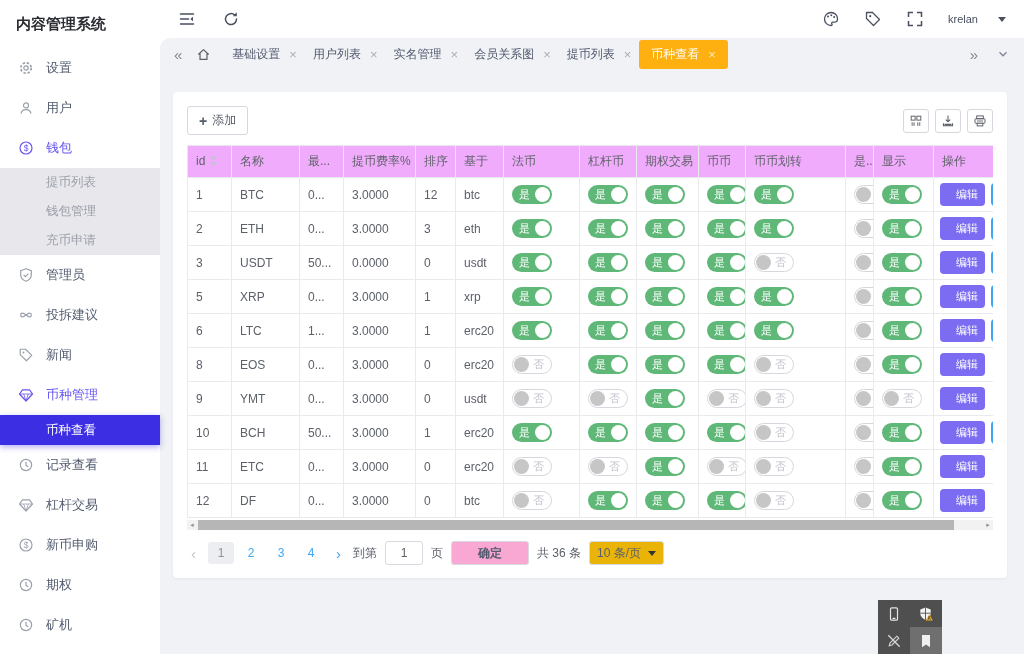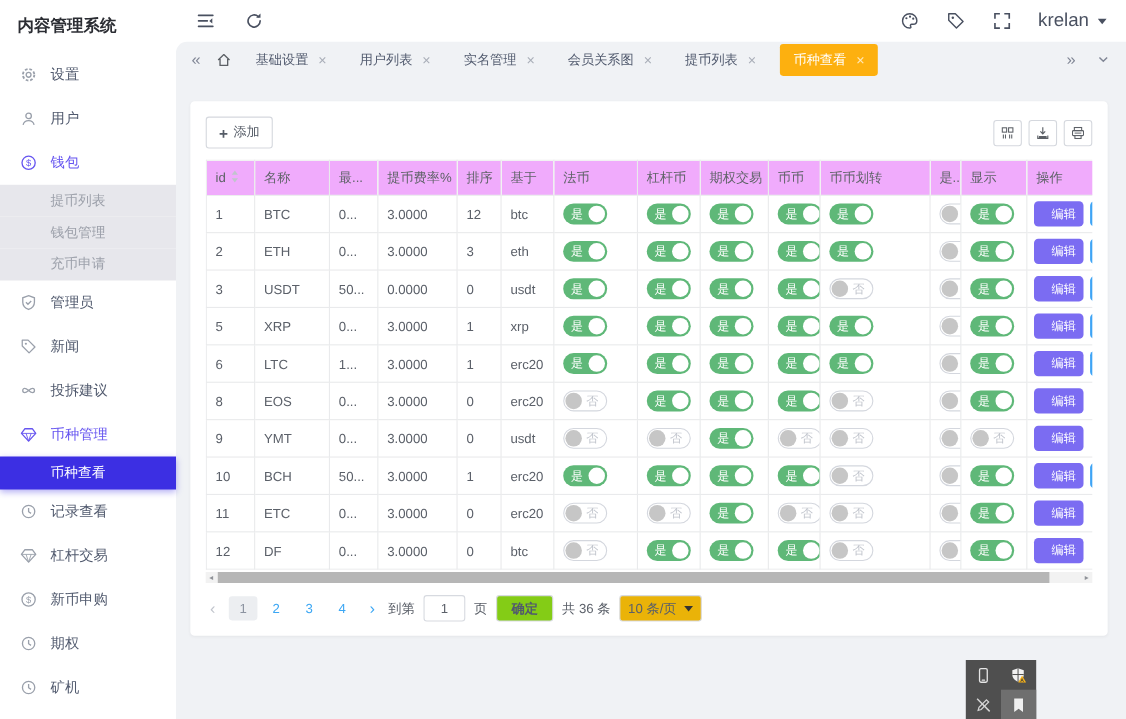--- a/index.html
+++ b/index.html
@@ -23,30 +23,30 @@
   .side-sub.grey{background:#e7e7ec;}
   .side-sub.active{height:30px;line-height:30px;background:var(--active-menu);color:#fff;box-shadow:0 2px 6px rgba(60,47,227,.4);}
 
   
   .main{position:absolute;left:160px;top:0;width:864px;height:654px;background:#fff;}
   .topbar{height:38px;display:flex;align-items:center;padding:0 18px;background:#fff;}
   .tb-icon{width:18px;height:18px;cursor:pointer;color:#495060;}
   .tb-icon svg{width:18px;height:18px;display:block;}
   .tb-left{display:flex;align-items:center;gap:26px;}
   .tb-right{margin-left:auto;display:flex;align-items:center;gap:24px;}
-  .tb-user{display:flex;align-items:center;gap:8px;font-size:17px;color:#495060;cursor:pointer;}
+  .tb-user{display:flex;align-items:center;gap:20px;font-size:11px;color:#495060;cursor:pointer;}
   .caret{width:0;height:0;border-left:4px solid transparent;border-right:4px solid transparent;border-top:5px solid #495060;display:inline-block;}
 
   .content{position:absolute;left:0;top:38px;width:864px;height:616px;background:#f0f2f5;border-top-left-radius:10px;overflow:hidden;}
   
   .tabbar{height:32px;display:flex;align-items:center;padding:0 14px;gap:10px;}
   .tab-nav{font-size:15px;color:#808695;cursor:pointer;line-height:1;}
   .tabbar .home{width:22px;height:22px;display:flex;align-items:center;justify-content:center;cursor:pointer;}
   .tabbar .home svg{width:15px;height:15px;}
-  .tabs{display:flex;align-items:center;gap:14px;flex:1;}
+  .tabs{display:flex;align-items:center;flex:1;}
   .tab{display:flex;align-items:center;gap:9px;font-size:12px;color:#515a6e;padding:6px 8px;border-radius:3px;cursor:pointer;}
   .tab .x{color:#a9aeb8;font-size:13px;line-height:1;}
   .tab.active{background:var(--accent-tab);color:#fff;padding:6px 12px;}
   .tab.active .x{color:#ffe9bb;}
   .tab-right{display:flex;align-items:center;gap:18px;}
   .chev-down{width:14px;height:14px;color:#808695;cursor:pointer;}
   .chev-down svg{width:14px;height:14px;display:block;}
 
   
   .card{position:absolute;left:13px;top:54px;width:834px;height:486px;background:#fff;border-radius:4px;box-shadow:0 1px 3px rgba(0,0,0,.05);padding:14px;}
@@ -84,21 +84,21 @@
   .hs-thumb{position:absolute;left:11px;top:0;height:10px;width:756px;background:#b6b6b6;cursor:grab;}
 
   
   .pager{display:flex;align-items:center;gap:8px;margin-top:11px;font-size:12px;color:#5b6069;}
   .pg-arrow{font-size:15px;line-height:1;cursor:pointer;padding:0 4px;}
   .pg-arrow.prev{color:#c0c4cc;}
   .pg-arrow.next{color:var(--page-link);}
   .pg{min-width:26px;height:22px;display:flex;align-items:center;justify-content:center;cursor:pointer;border-radius:3px;color:var(--page-link);}
   .pg.current{background:#eceef1;color:#8c93a0;}
   .goto-input{width:38px;height:24px;border:1px solid #d7dae0;border-radius:3px;text-align:center;font-size:12px;color:#5b6069;font-family:inherit;}
-  .btn-confirm{height:24px;border:1px solid #d7dae0;background:#84cc16;border-radius:3px;padding:0 13px;font-size:12px;font-weight:bold;color:#515a6e;cursor:pointer;font-family:inherit;}
+  .btn-confirm{height:24px;border:1px solid #d7dae0;background:#f9a8d4;border-radius:3px;padding:0 26px;font-size:12px;font-weight:bold;color:#515a6e;cursor:pointer;font-family:inherit;}
   .page-size{height:24px;border:1px solid #d7dae0;border-radius:3px;display:inline-flex;align-items:center;gap:7px;padding:0 7px;cursor:pointer;background:#eab308;}
   .page-size .ps-caret{width:0;height:0;border-left:4px solid transparent;border-right:4px solid transparent;border-top:5px solid #333;}
 
   
   .float-panel{position:absolute;right:82px;bottom:0;width:64px;height:54px;background:#4f4f4f;display:grid;grid-template-columns:32px 32px;grid-template-rows:27px 27px;z-index:9;}
   .fp-cell{display:flex;align-items:center;justify-content:center;cursor:pointer;}
   .fp-cell.lit{background:#6f6f6f;}
   .fp-cell svg{width:16px;height:16px;display:block;}
 </style>
 </head>
@@ -143,34 +143,34 @@
           <span class="mi">
             <svg viewBox="0 0 16 16">
               <path d="M8 1.8l5.3 1.9v4.1c0 3.1-2.2 5.4-5.3 6.5-3.1-1.1-5.3-3.4-5.3-6.5V3.7z" fill="none" stroke="currentColor" stroke-width="1.2"></path>
               <path d="M5.6 7.8l1.8 1.8 3-3" fill="none" stroke="currentColor" stroke-width="1.2"></path>
             </svg>
           </span>
           <span>管理员</span>
         </div>
         <div class="side-item">
           <span class="mi">
+            <svg viewBox="0 0 16 16">
+              <path d="M4.4 6.1c-2.3 0-2.3 3.8 0 3.8 2.7 0 4.5-3.8 7.2-3.8 2.3 0 2.3 3.8 0 3.8-2.7 0-4.5-3.8-7.2-3.8z" fill="none" stroke="currentColor" stroke-width="1.2"></path>
+            </svg>
+          </span>
+          <span>投拆建议</span>
+        </div>
+        <div class="side-item">
+          <span class="mi">
             <svg viewBox="0 0 18 18">
               <path d="M2.5 2.5h6l7 7-6 6-7-7z" fill="none" stroke="currentColor" stroke-width="1.3" stroke-linejoin="round"></path>
               <circle cx="6.2" cy="6.2" r="1.1" fill="currentColor"></circle>
             </svg>
           </span>
           <span>新闻</span>
-        </div>
-        <div class="side-item">
-          <span class="mi">
-            <svg viewBox="0 0 16 16">
-              <path d="M4.4 6.1c-2.3 0-2.3 3.8 0 3.8 2.7 0 4.5-3.8 7.2-3.8 2.3 0 2.3 3.8 0 3.8-2.7 0-4.5-3.8-7.2-3.8z" fill="none" stroke="currentColor" stroke-width="1.2"></path>
-            </svg>
-          </span>
-          <span>投拆建议</span>
         </div>
         <div class="side-item hl">
           <span class="mi">
             <svg viewBox="0 0 16 16">
               <path d="M4.5 2.8h7L14.5 7 8 14 1.5 7z" fill="none" stroke="currentColor" stroke-width="1.2" stroke-linejoin="round"></path>
               <path d="M1.5 7h13M8 14L5.7 7M8 14l2.3-7" stroke="currentColor" stroke-width=".8" fill="none"></path>
             </svg>
           </span>
           <span>币种管理</span>
         </div>

